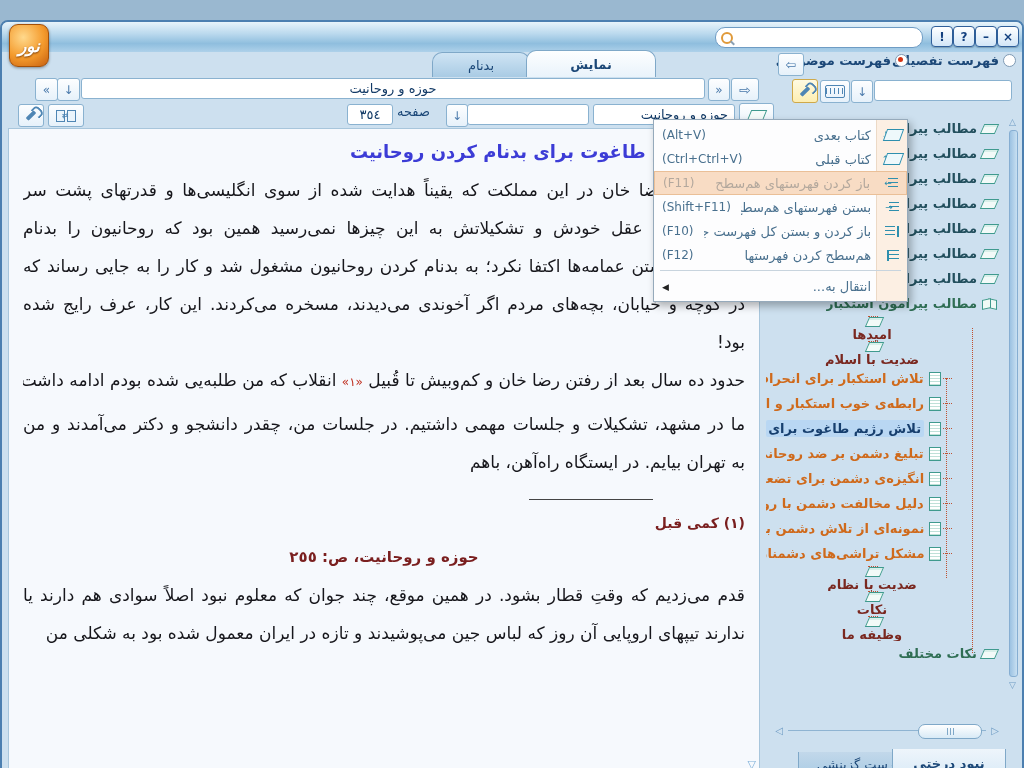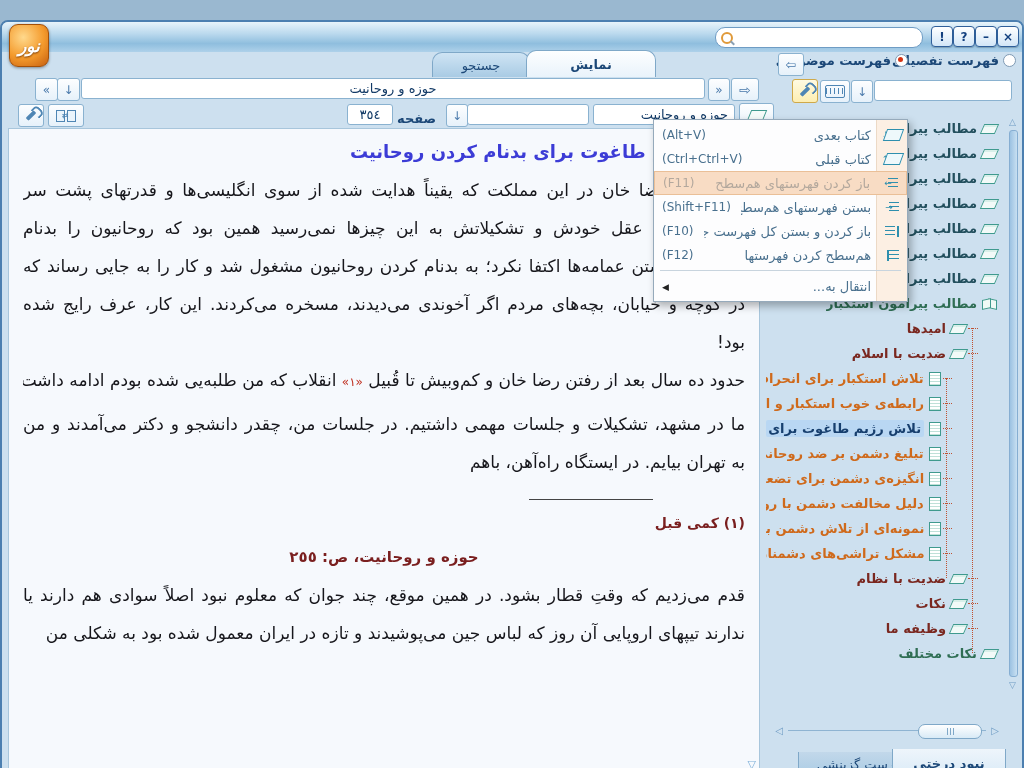--- a/index.html
+++ b/index.html
@@ -27,21 +27,21 @@
        font-size:13px;color:#1c4878;border:1px solid #7fa8c8;border-bottom:none;border-radius:10px 10px 0 0;}
   .tab.active{left:518px;width:128px;background:linear-gradient(#fdfeff,#e9f3fb);z-index:3;font-weight:bold;}
   .tab.inactive{left:424px;width:96px;top:2px;height:24px;background:linear-gradient(#cfe4f4,#a9cbe4);z-index:2;}
   .btn{position:absolute;height:21px;border:1px solid #8ab2d0;border-radius:3px;
        background:linear-gradient(#fdfeff,#e6f1fa);color:#4878aa;font-size:12px;
        display:flex;align-items:center;justify-content:center;}
   .tb1{position:absolute;left:0;right:0;top:26px;height:25px;}
   .tb2{position:absolute;left:0;right:0;top:52px;height:25px;}
   .tinput{position:absolute;height:21px;border:1px solid #8ab2d0;border-radius:3px;background:#fff;
           font-family:"DejaVu Sans",sans-serif;font-size:13px;color:#123a66;box-sizing:border-box;padding:0 6px;}
-  .lbl{position:absolute;font-size:13px;color:#1c4878;font-weight:bold;top:9px;}
+  .lbl{position:absolute;font-size:13px;color:#1c4878;font-weight:normal;top:2px;}
   
   .wrench{position:relative;width:4px;height:11px;background:#4f86b4;border-radius:1px;transform:rotate(45deg);}
   .wrench::before{content:"";position:absolute;top:-6px;left:-2px;width:8px;height:6px;border:2px solid #4f86b4;
                   border-radius:50% 50% 0 0;border-bottom:none;background:transparent;}
   .mergeicon{position:relative;width:20px;height:12px;}
   .mergeicon i{position:absolute;width:7px;height:10px;border:1px solid #4f86b4;background:#eaf4fc;top:0;}
   .mergeicon i.a{left:0;} .mergeicon i.b{right:0;}
   .mergeicon em{position:absolute;left:6px;top:1px;font-size:8px;color:#4f86b4;font-style:normal;}
   .skewbook{width:14px;height:9px;border:1px solid #3f9a8e;background:#f4fbf9;transform:skewX(-22deg);}
   .kbdicon{width:18px;height:11px;border:1px solid #4f86b4;border-radius:2px;
@@ -65,21 +65,21 @@
   .rcirc{width:11px;height:11px;border:1px solid #7f9ab4;border-radius:50%;background:#fff;position:relative;}
   .rcirc.on::after{content:"";position:absolute;left:2px;top:2px;width:5px;height:5px;border-radius:50%;background:#d43414;}
   .stb{position:absolute;left:0;right:0;top:28px;height:25px;}
   .btn.hl{background:linear-gradient(#fffbe2,#fdeeb2);border-color:#cfa94a;}
   
   .tree{position:absolute;left:2px;right:17px;top:66px;height:575px;direction:rtl;overflow:hidden;}
   .vdots{position:absolute;border-right:1px dotted #c05030;width:0;}
   .vl1{right:30px;top:212px;height:325px;}
   .vl2{right:56px;top:262px;height:200px;}
   .trow{height:25px;display:flex;align-items:center;white-space:nowrap;overflow:hidden;font-size:13px;font-weight:bold;}
-  .trow.lvl0{padding-right:6px;} .trow.lvl1{padding-right:25px;} .trow.lvl2{padding-right:51px;}
+  .trow.lvl0{padding-right:6px;} .trow.lvl1{padding-right:25px;flex-direction:column;} .trow.lvl2{padding-right:51px;}
   .trow.lvl1::before,.trow.lvl2::before{content:"";width:10px;border-top:1px dotted #c05030;height:0;margin-left:2px;}
   .ti{flex:0 0 auto;margin-left:5px;}
   .ti-closed{width:13px;height:8px;border:1px solid #3f9a8e;background:#f2faf8;transform:skewX(-24deg);box-shadow:inset 0 2px 0 #d8efe9;}
   .ti-open{position:relative;width:15px;height:9px;}
   .ti-open i{position:absolute;width:7px;height:8px;border:1px solid #3f9a8e;background:#effaf6;top:0;}
   .ti-open i.a{right:0;transform:skewY(12deg);} .ti-open i.b{left:0;transform:skewY(-12deg);}
   .ti-doc{width:10px;height:12px;border:1px solid #3f9a8e;background:
           repeating-linear-gradient(180deg,#fff 0 2px,#bfe0d8 2px 3px);}
   .tl{overflow:hidden;}
   .c-teal{color:#23505e;} .c-green{color:#2f6e54;} .c-maroon{color:#7a2820;}
@@ -127,21 +127,21 @@
       <span class="mag"></span>
     </div>
     <div class="winbtn" style="left:929px;">!</div>
     <div class="winbtn" style="left:951px;">?</div>
     <div class="winbtn" style="left:973px;">–</div>
     <div class="winbtn" style="left:995px;">×</div>
   </div>
 
   <div class="cpanel">
     <div class="tab active">نمایش</div>
-    <div class="tab inactive">جستجو</div>
+    <div class="tab inactive">بدنام</div>
 
     <div class="tb1">
       <div class="btn" style="left:27px;top:2px;width:21px;">«</div>
       <div class="btn" style="left:49px;top:2px;width:21px;">↓</div>
       <input class="tinput" style="left: 73px; top: 2px; width: 624px; text-align: center;" dir="rtl" readonly="" value="حوزه و روحانیت">
       <div class="btn" style="left:700px;top:2px;width:20px;">»</div>
       <div class="btn" style="left:723px;top:2px;width:26px;font-size:14px;">⇨</div>
     </div>
 
     <div class="tb2">

